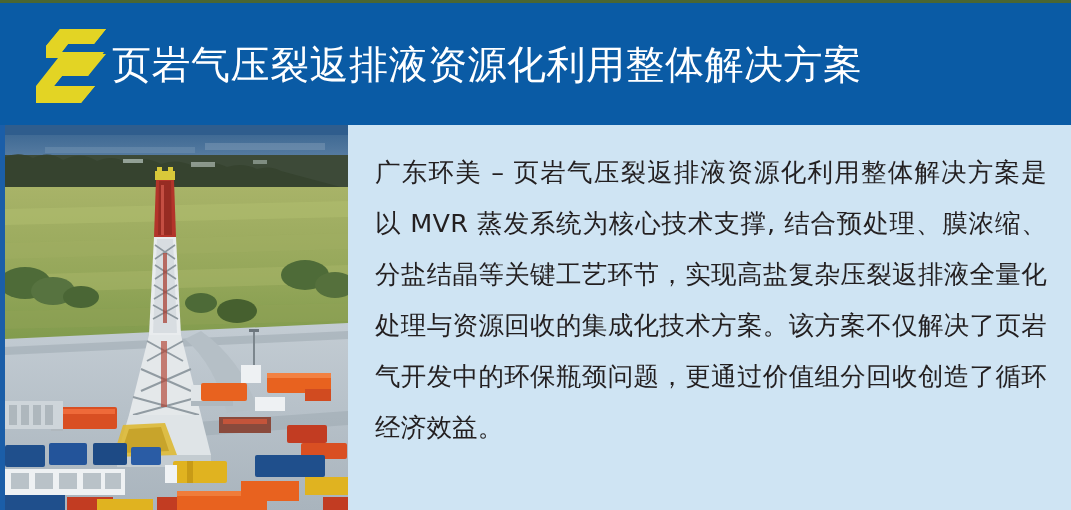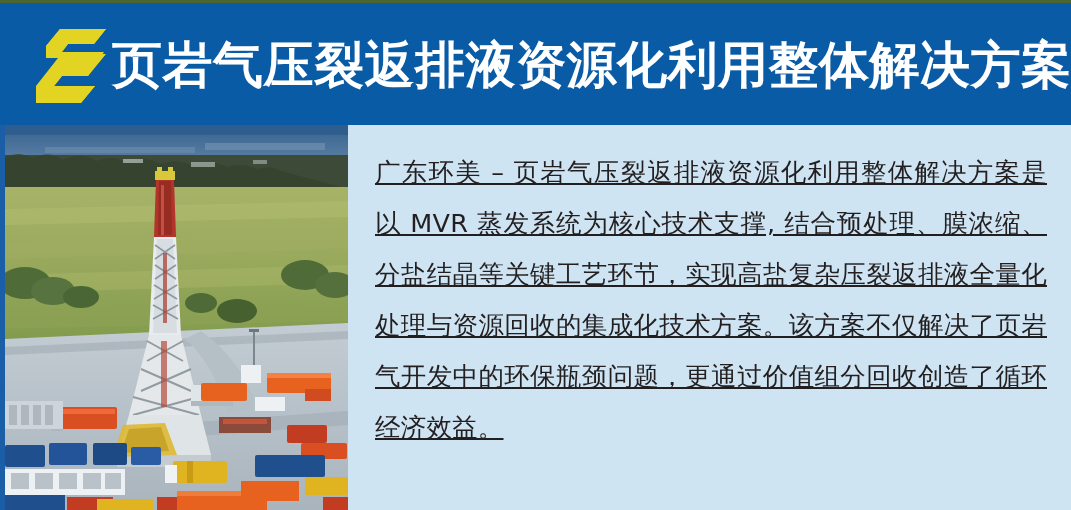--- a/index.html
+++ b/index.html
@@ -45,22 +45,22 @@
   }
   .badge-number svg { display: block; }
 
   .header-title {
     position: absolute;
     left: 112px;
     top: 27px;
     height: 70px;
     line-height: 70px;
     color: #ffffff;
-    font-size: 50px;
-    font-weight: bold;
+    font-size: 39px;
+    font-weight: normal;
     letter-spacing: 0.5px;
     white-space: nowrap;
     font-family: "DejaVu Sans", "Liberation Sans", sans-serif;
   }
 
   
   .photo-edge {
     position: absolute;
     left: 0; top: 125px;
     width: 5px; height: 385px;
@@ -90,21 +90,20 @@
     top: 22px;
     width: 672px;
     color: #231f20;
     font-size: 25.5px;
     line-height: 51px;
     letter-spacing: 0.2px;
     font-family: "DejaVu Sans", "Liberation Sans", sans-serif;
     text-align: justify;
     text-justify: inter-character;
     white-space: pre-wrap;
-    text-decoration: underline;
   }
 </style>
 </head>
 <body>
 
 <div id="page">
 
   <div class="top-rule"></div>
 
   <div class="header-bar">

